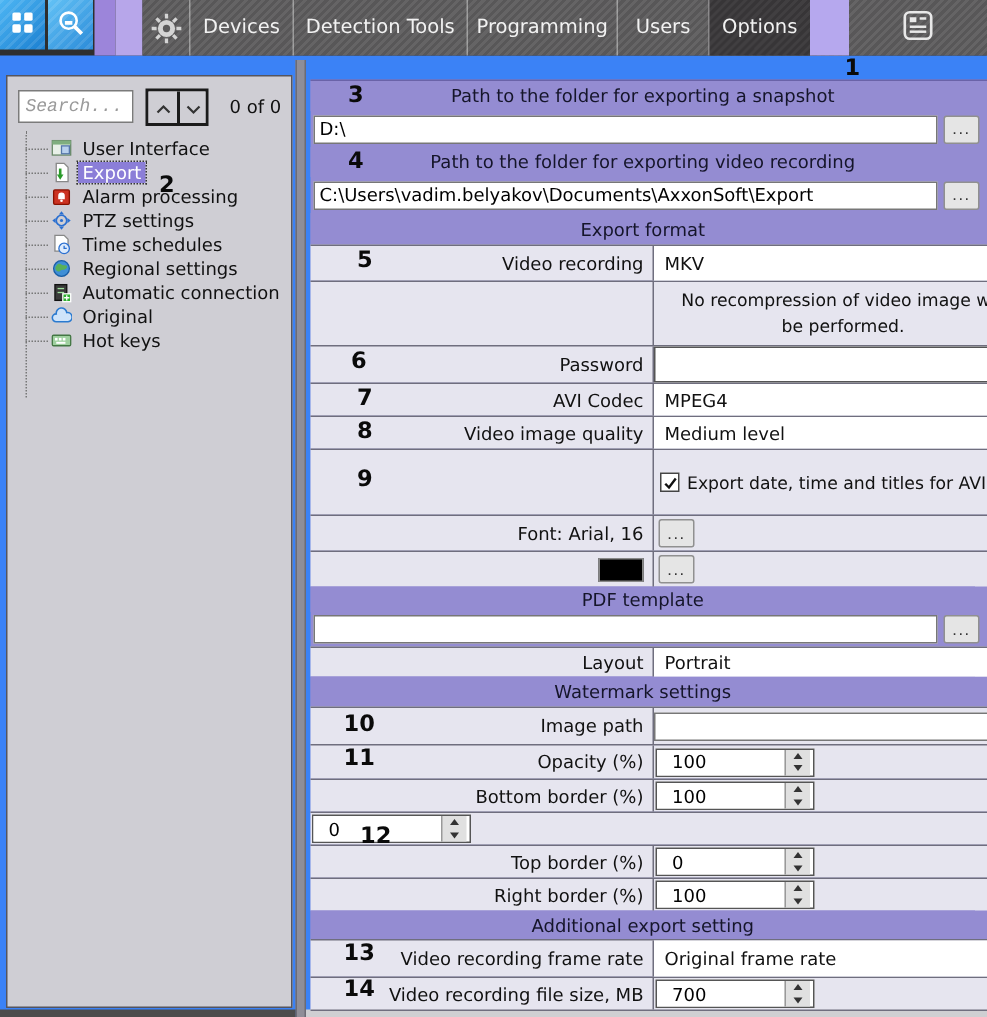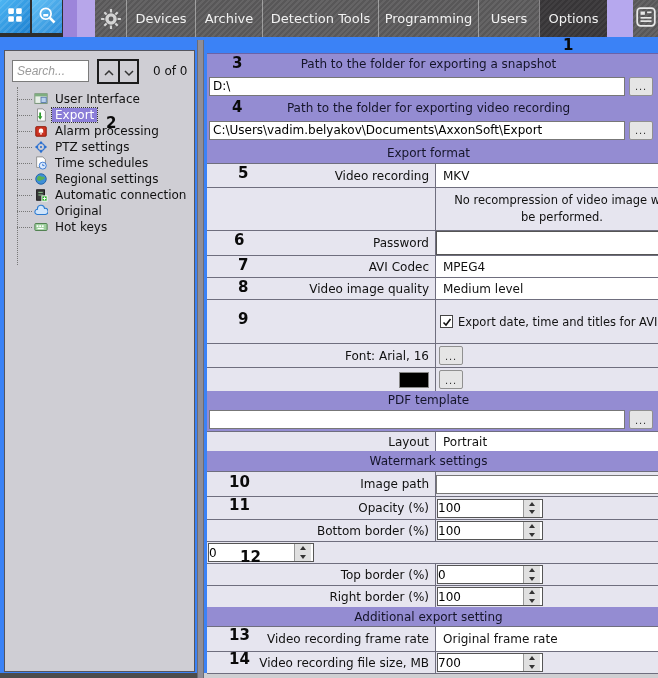--- a/index.html
+++ b/index.html
@@ -21,21 +21,21 @@
   .gearzone{width:31px;display:flex;align-items:center;justify-content:center}
   .tab{display:flex;align-items:center;justify-content:center;color:#f2f2f2;font-size:13px;border-left:1px solid rgba(255,255,255,.4);cursor:default;white-space:nowrap}
   .tw1{width:69px}.tw2{width:67px}.tw3{width:116px}.tw4{width:100px}.tw5{width:61px}.tw6{width:68px}
   .tab.active{background:repeating-linear-gradient(135deg,#413f41 0 2px,#373537 2px 4px);border-left:1px solid rgba(255,255,255,.4)}
   .tbstrip{width:26px;background:#b6a8ee}
   .dociconzone{flex:1;display:flex;align-items:center;justify-content:center}
 
   
   .sidebar{position:absolute;left:4px;top:50px;width:191px;height:622px;background:#cfced4;border:1px solid #55555e}
   .searchrow{display:flex;align-items:center;margin:8px 6px 2px 7px;height:24px}
-  .searchinput{width:77px;height:22px;border:1px solid #7b7b7b;font-family:Liberation Sans, sans-serif;font-size:12px;font-style:italic;color:#555;padding:0 4px;background:#fff}
+  .searchinput{width:77px;height:22px;border:1px solid #7b7b7b;font-family:Liberation Mono, monospace;font-size:12px;font-style:italic;color:#555;padding:0 4px;background:#fff}
   .searchinput::placeholder{color:#9a9a9a;font-style:italic}
   .navbtns{display:flex;margin-left:8px;border:2px solid #1b1b1b;height:25px}
   .navbtn{width:19px;display:flex;align-items:center;justify-content:center;background:#cfced4;cursor:pointer}
   .navbtn+.navbtn{border-left:2px solid #1b1b1b}
   .matchcount{margin-left:14px;font-size:12px;color:#111}
   .tree{list-style:none;margin:8px 0 0 0;position:relative}
   .tree::before{content:"";position:absolute;left:12px;top:-4px;height:178px;border-left:1px dotted #777}
   .titem{height:16px;display:flex;align-items:center;font-size:12px;color:#111;cursor:pointer}
   .stub{width:15px;height:1px;border-top:1px dotted #777;margin-left:12px;flex:none}
   .ticon{width:15px;height:15px;margin:0 4px 0 1px;flex:none;display:flex;align-items:center;justify-content:center}
@@ -60,21 +60,21 @@
   .lc{width:229px;border-right:1px solid #6f6e7e;display:flex;align-items:center;justify-content:flex-end;padding-right:6px;font-size:12px;color:#111;flex:none}
   .cc{flex:1;display:flex;align-items:center;font-size:12px;color:#111;min-width:0}
   .combo{justify-content:space-between;padding:0 7px;background:#fff;cursor:pointer}
   .arr{width:0;height:0;border-left:3.5px solid transparent;border-right:3.5px solid transparent;border-top:4.5px solid #333;flex:none}
   .fullinput{width:100%;height:100%;border:1px solid #555;font-family:"DejaVu Sans",sans-serif;font-size:12px;padding:0 4px;background:#fff}
   .cc .inl{flex:1;height:19px;border:1px solid #777;font-family:"DejaVu Sans",sans-serif;font-size:12px;padding:0 3px;background:#fff;min-width:0}
   .cc .browse{margin-left:4px;margin-right:-6px}
   .cc.ccbtn .browse{margin:0 0 0 3px}
   .note{justify-content:center;text-align:center;font-size:11.5px;line-height:1.5;padding:0 10px}
   .spin{display:flex;height:19px;border:1px solid #555;background:#fff;width:106px;margin-left:1px}
-  .spin input{width:85px;border:none;font-family:"DejaVu Sans",sans-serif;font-size:12px;padding:0 0;outline:none}
+  .spin input{width:85px;border:none;font-family:"DejaVu Sans",sans-serif;font-size:12px;padding:0 10px;outline:none}
   .spinbtns{width:17px;display:flex;flex-direction:column;background:#e0e0e0;border-left:1px solid #999;cursor:pointer}
   .spinbtns span{flex:1;display:flex;align-items:center;justify-content:center}
   .tri-up{width:0;height:0;border-left:3px solid transparent;border-right:3px solid transparent;border-bottom:4px solid #333}
   .tri-dn{width:0;height:0;border-left:3px solid transparent;border-right:3px solid transparent;border-top:4px solid #333}
   .cb{width:13px;height:13px;background:#fff;border:1px solid #444;display:flex;align-items:center;justify-content:center;margin:0 5px 0 4px;cursor:pointer;flex:none}
   .cbl{font-size:11.5px;white-space:nowrap}
   .swatch{width:30px;height:16px;background:#000;border:1px solid #888}
 
   
   .ann{position:absolute;font-weight:bold;font-size:15px;color:#0a0a0a;z-index:5}
@@ -116,21 +116,20 @@
       <div class="gearzone">
         <svg width="22" height="22" viewBox="0 0 20 20">
             <g fill="#d4d4d4">
               <path d="M9 1h2v3H9zM9 16h2v3H9zM1 9h3v2H1zM16 9h3v2h-3zM3.2 4.6l1.4-1.4 2.1 2.1-1.4 1.4zM13.3 14.7l1.4-1.4 2.1 2.1-1.4 1.4zM4.6 16.8l-1.4-1.4 2.1-2.1 1.4 1.4zM14.7 6.7l-1.4-1.4 2.1-2.1 1.4 1.4z"></path>
               <circle cx="10" cy="10" r="5.2"></circle>
             </g>
             <circle cx="10" cy="10" r="2.2" fill="#5c5b5c"></circle>
           </svg>
       </div>
       <div class="tab tw1">Devices</div>
-      <div class="tab tw2">Archive</div>
       <div class="tab tw3">Detection Tools</div>
       <div class="tab tw4">Programming</div>
       <div class="tab tw5">Users</div>
       <div class="tab tw6 active">Options</div>
       <div class="tbstrip"></div>
       <div class="dociconzone">
         <span>
           <svg width="22" height="22" viewBox="0 0 20 20">
               <rect x="2" y="2" width="16" height="16" rx="3" fill="none" stroke="#e8e8e8" stroke-width="1.6"></rect>
               <rect x="5" y="5" width="4" height="3" fill="#e8e8e8"></rect>

